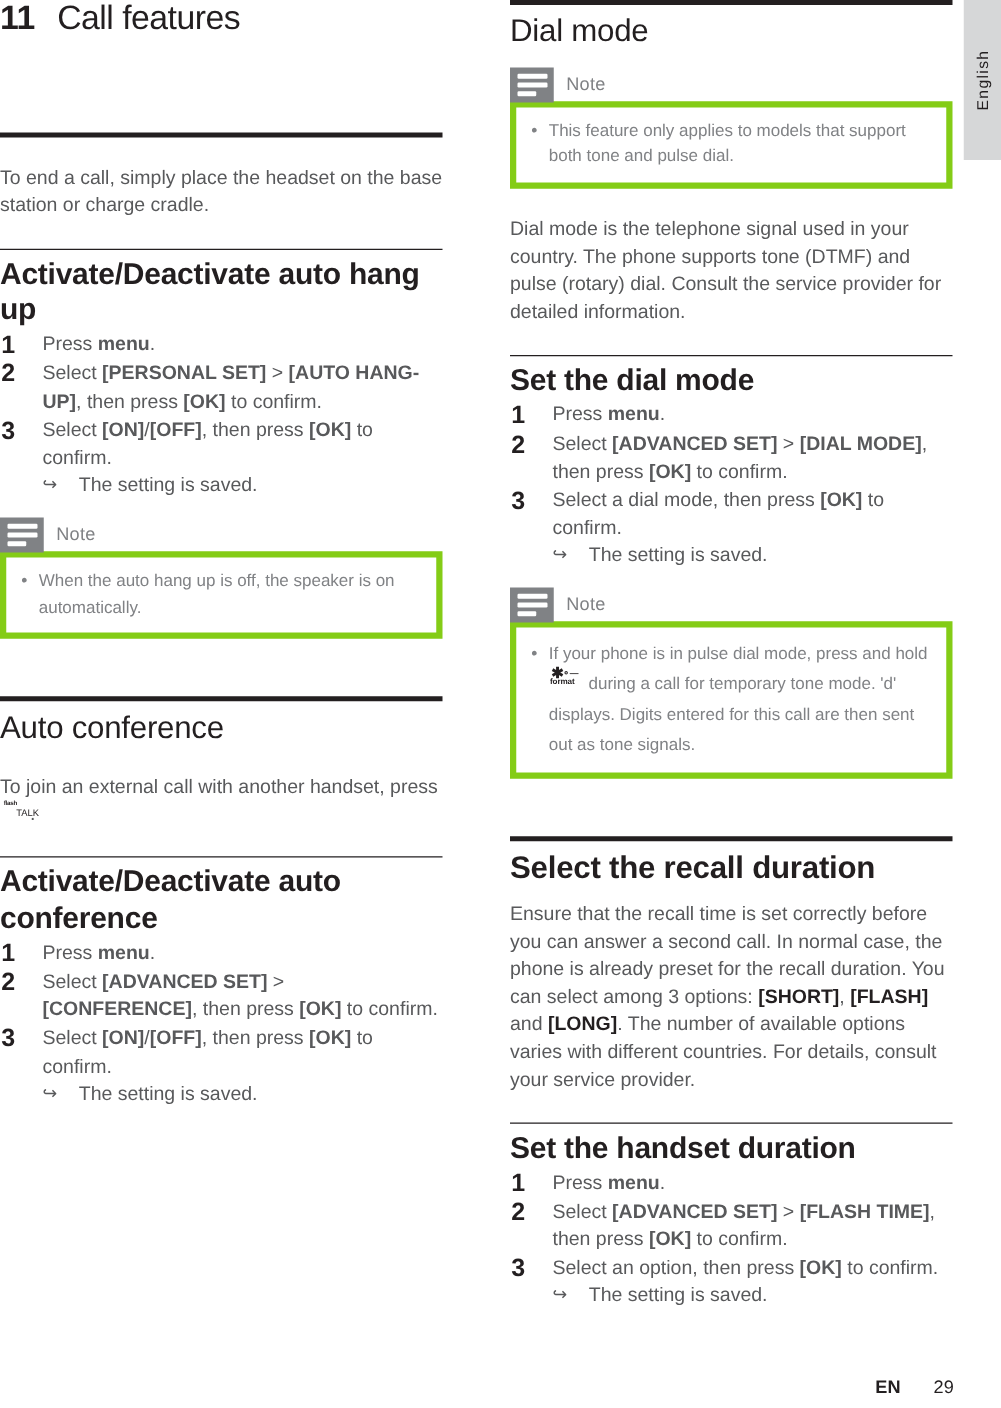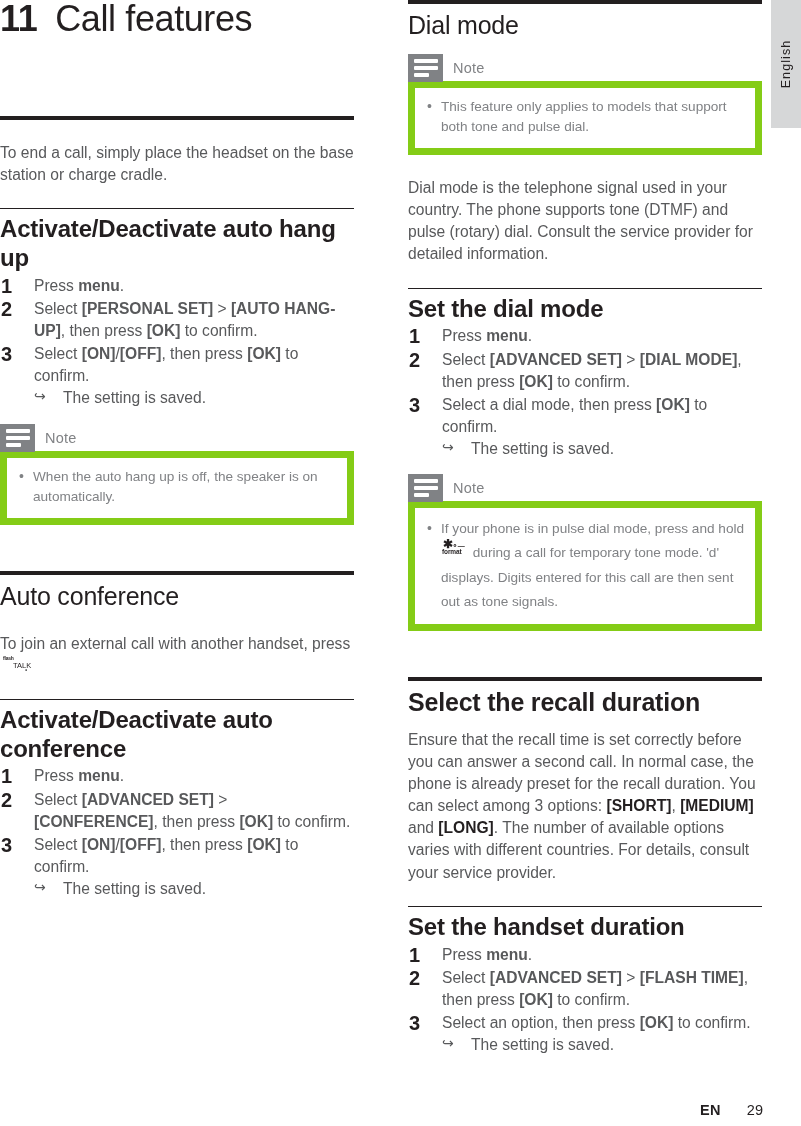--- a/index.html
+++ b/index.html
@@ -60,21 +60,21 @@
     width: 100%;
   }
   .rule-thin {
     height: 1px;
     background: #231f20;
     width: 100%;
   }
 
   
   .chapter-title {
-    font-size: 36px;
+    font-size: 27px;
     color: #231f20;
     font-weight: normal;
     letter-spacing: -0.4px;
     margin: 0;
     line-height: 1.05;
     display: flex;
     gap: 18px;
   }
   .chapter-num { font-weight: bold; }
 
@@ -177,21 +177,21 @@
   }
   .note-icon i.b1 { width: 24px; }
   .note-icon i.b2 { width: 24px; }
   .note-icon i.b3 { width: 15px; margin-right: 9px; }
   .note-title {
     font-size: 14.5px;
     color: #808285;
     letter-spacing: 0.2px;
   }
   .note-body {
-    border: 7px solid #84cc16;
+    border: 5px solid #84cc16;
     padding: 9px 10px 10px 10px;
     margin-top: -1px;
   }
   .note-body ul {
     list-style: none;
     margin: 0;
     padding: 0;
   }
   .note-body li {
     position: relative;
@@ -431,21 +431,21 @@
       </div>
     </div>
 
     <div class="spacer-xl"></div>
 
     <div class="rule-thick"></div>
     <h1 class="section bold">Select the recall duration</h1>
 
     <div class="spacer-sm"></div>
 
-    <p class="body">Ensure that the recall time is set correctly before you can answer a second call. In normal case, the phone is already preset for the recall duration. You can select among 3 options: <b>[SHORT]</b>, <b>[MEDIUM]</b> and <b>[LONG]</b>. The number of available options varies with different countries. For details, consult your service provider.</p>
+    <p class="body">Ensure that the recall time is set correctly before you can answer a second call. In normal case, the phone is already preset for the recall duration. You can select among 3 options: <b>[SHORT]</b>, <b>[FLASH]</b> and <b>[LONG]</b>. The number of available options varies with different countries. For details, consult your service provider.</p>
 
     <div class="spacer-md"></div>
 
     <div class="rule-thin"></div>
     <h2 class="subsection">Set the handset duration</h2>
 
     <ol class="steps">
         <li><span class="num">1</span><span>Press <b>menu</b>.</span></li>
         <li><span class="num">2</span><span>Select <b>[ADVANCED SET]</b> &gt; <b>[FLASH TIME]</b>, then press <b>[OK]</b> to confirm.</span></li>
         <li><span class="num">3</span><span>Select an option, then press <b>[OK]</b> to confirm.</span><span class="result"><span class="arrow">↪</span><span>The setting is saved.</span></span></li>

